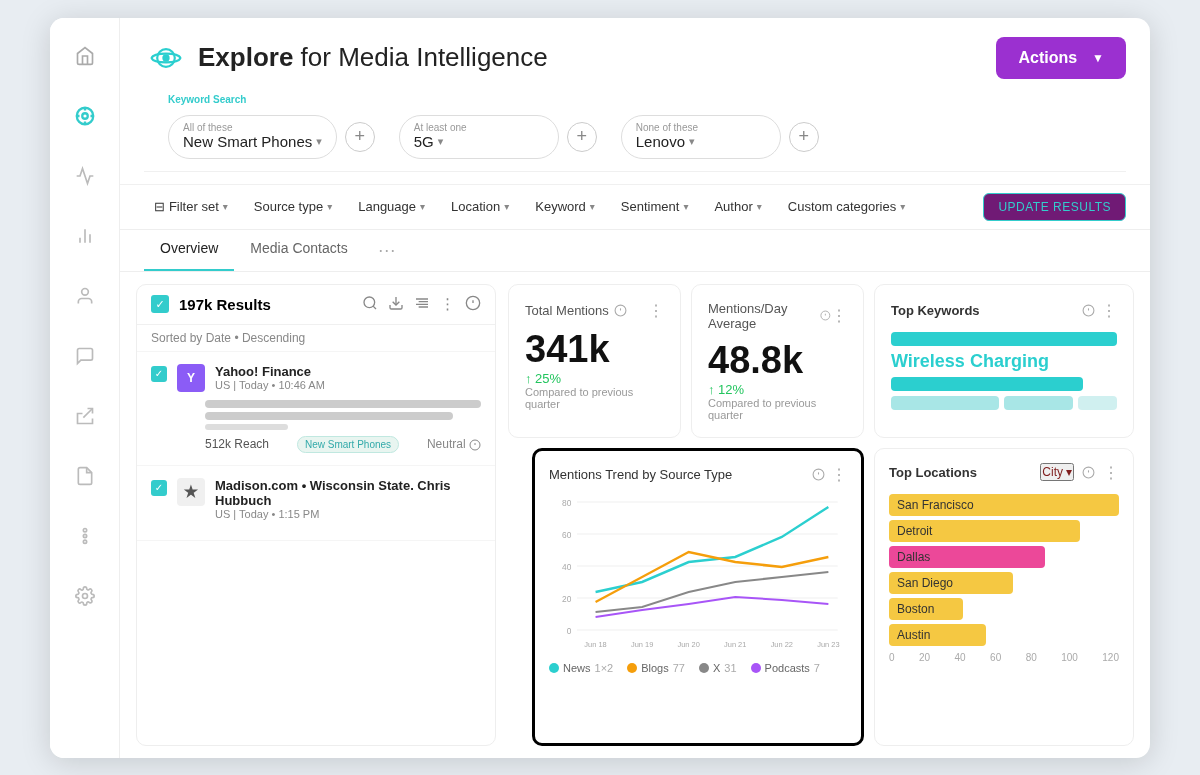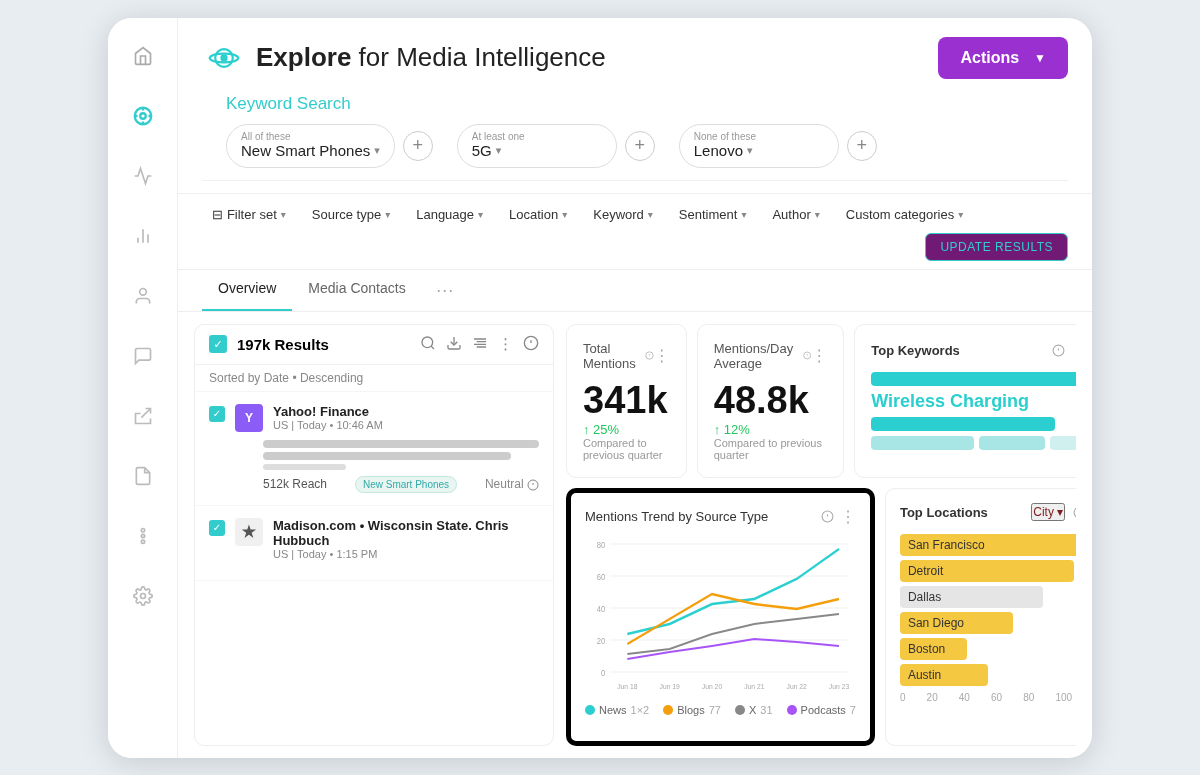--- a/index.html
+++ b/index.html
@@ -7,22 +7,22 @@
       background: #e8edf2;
       font-family: -apple-system, BlinkMacSystemFont, 'Segoe UI', sans-serif;
       display: flex;
       justify-content: center;
       align-items: center;
       min-height: 100vh;
       padding: 10px;
     }
     .main-container {
       background: white;
-      border-radius: 24px;
-      width: 984px;
+      border-radius: 14px;
+      width: 1100px;
       min-height: 740px;
       box-shadow: 0 4px 30px rgba(0,0,0,0.15);
       display: flex;
       overflow: hidden;
     }
     
     .sidebar {
       width: 70px;
       background: white;
       border-right: 1px solid #eee;
@@ -90,22 +90,22 @@
       gap: 15px;
     }
     .actions-btn .arrow { font-size: 12px; }
     
     .keyword-section {
       padding: 0 24px 12px;
       border-bottom: 1px solid #f0f0f0;
     }
     .keyword-label {
       color: #3cc;
-      font-size: 17px;
-      font-weight: 400;
+      font-size: 10px;
+      font-weight: 700;
       margin-bottom: 10px;
     }
     .keyword-inputs {
       display: flex;
       gap: 24px;
       align-items: center;
     }
     .keyword-group {
       display: flex;
       align-items: center;
@@ -446,24 +446,25 @@
       gap: 7px;
     }
     .kw-main-label {
       font-size: 18px;
       font-weight: 700;
       color: #2bcfcf;
     }
     
     .trend-card {
       background: white;
-      border: 5px solid #000000;
+      border: 3px solid #000000;
       border-radius: 10px;
       padding: 14px;
       flex: 1;
+      margin-left: 24px;
     }
     .trend-card-header {
       display: flex;
       align-items: center;
       justify-content: space-between;
       margin-bottom: 8px;
     }
     .trend-title {
       font-size: 13px;
       font-weight: 500;
@@ -949,21 +950,21 @@
             </div>
 
             <div>
               <div class="location-bar-row">
                 <div class="location-bar-fill" style="height:22px;background:#f5c842;border-radius:4px;width:100%;display:flex;align-items:center;padding-left:8px;font-size:12px;font-weight:500;color:#333;">San Francisco</div>
               </div>
               <div class="location-bar-row">
                 <div class="location-bar-fill" style="height:22px;background:#f5c842;border-radius:4px;width:83%;display:flex;align-items:center;padding-left:8px;font-size:12px;font-weight:500;color:#333;">Detroit</div>
               </div>
               <div class="location-bar-row">
-                <div class="location-bar-fill" style="height:22px;background:#e5e5e5;border-radius:4px;width:68%;display:flex;align-items:center;padding-left:8px;font-size:12px;font-weight:500;color:#333;">Dallas</div>
+                <div class="location-bar-fill" style="height:22px;background:#ec4899;border-radius:4px;width:68%;display:flex;align-items:center;padding-left:8px;font-size:12px;font-weight:500;color:#333;">Dallas</div>
               </div>
               <div class="location-bar-row">
                 <div class="location-bar-fill" style="height:22px;background:#f5c842;border-radius:4px;width:54%;display:flex;align-items:center;padding-left:8px;font-size:12px;font-weight:500;color:#333;">San Diego</div>
               </div>
               <div class="location-bar-row">
                 <div class="location-bar-fill" style="height:22px;background:#f5c842;border-radius:4px;width:32%;display:flex;align-items:center;padding-left:8px;font-size:12px;font-weight:500;color:#333;">Boston</div>
               </div>
               <div class="location-bar-row">
                 <div class="location-bar-fill" style="height:22px;background:#f5c842;border-radius:4px;width:42%;display:flex;align-items:center;padding-left:8px;font-size:12px;font-weight:500;color:#333;">Austin</div>
               </div>

